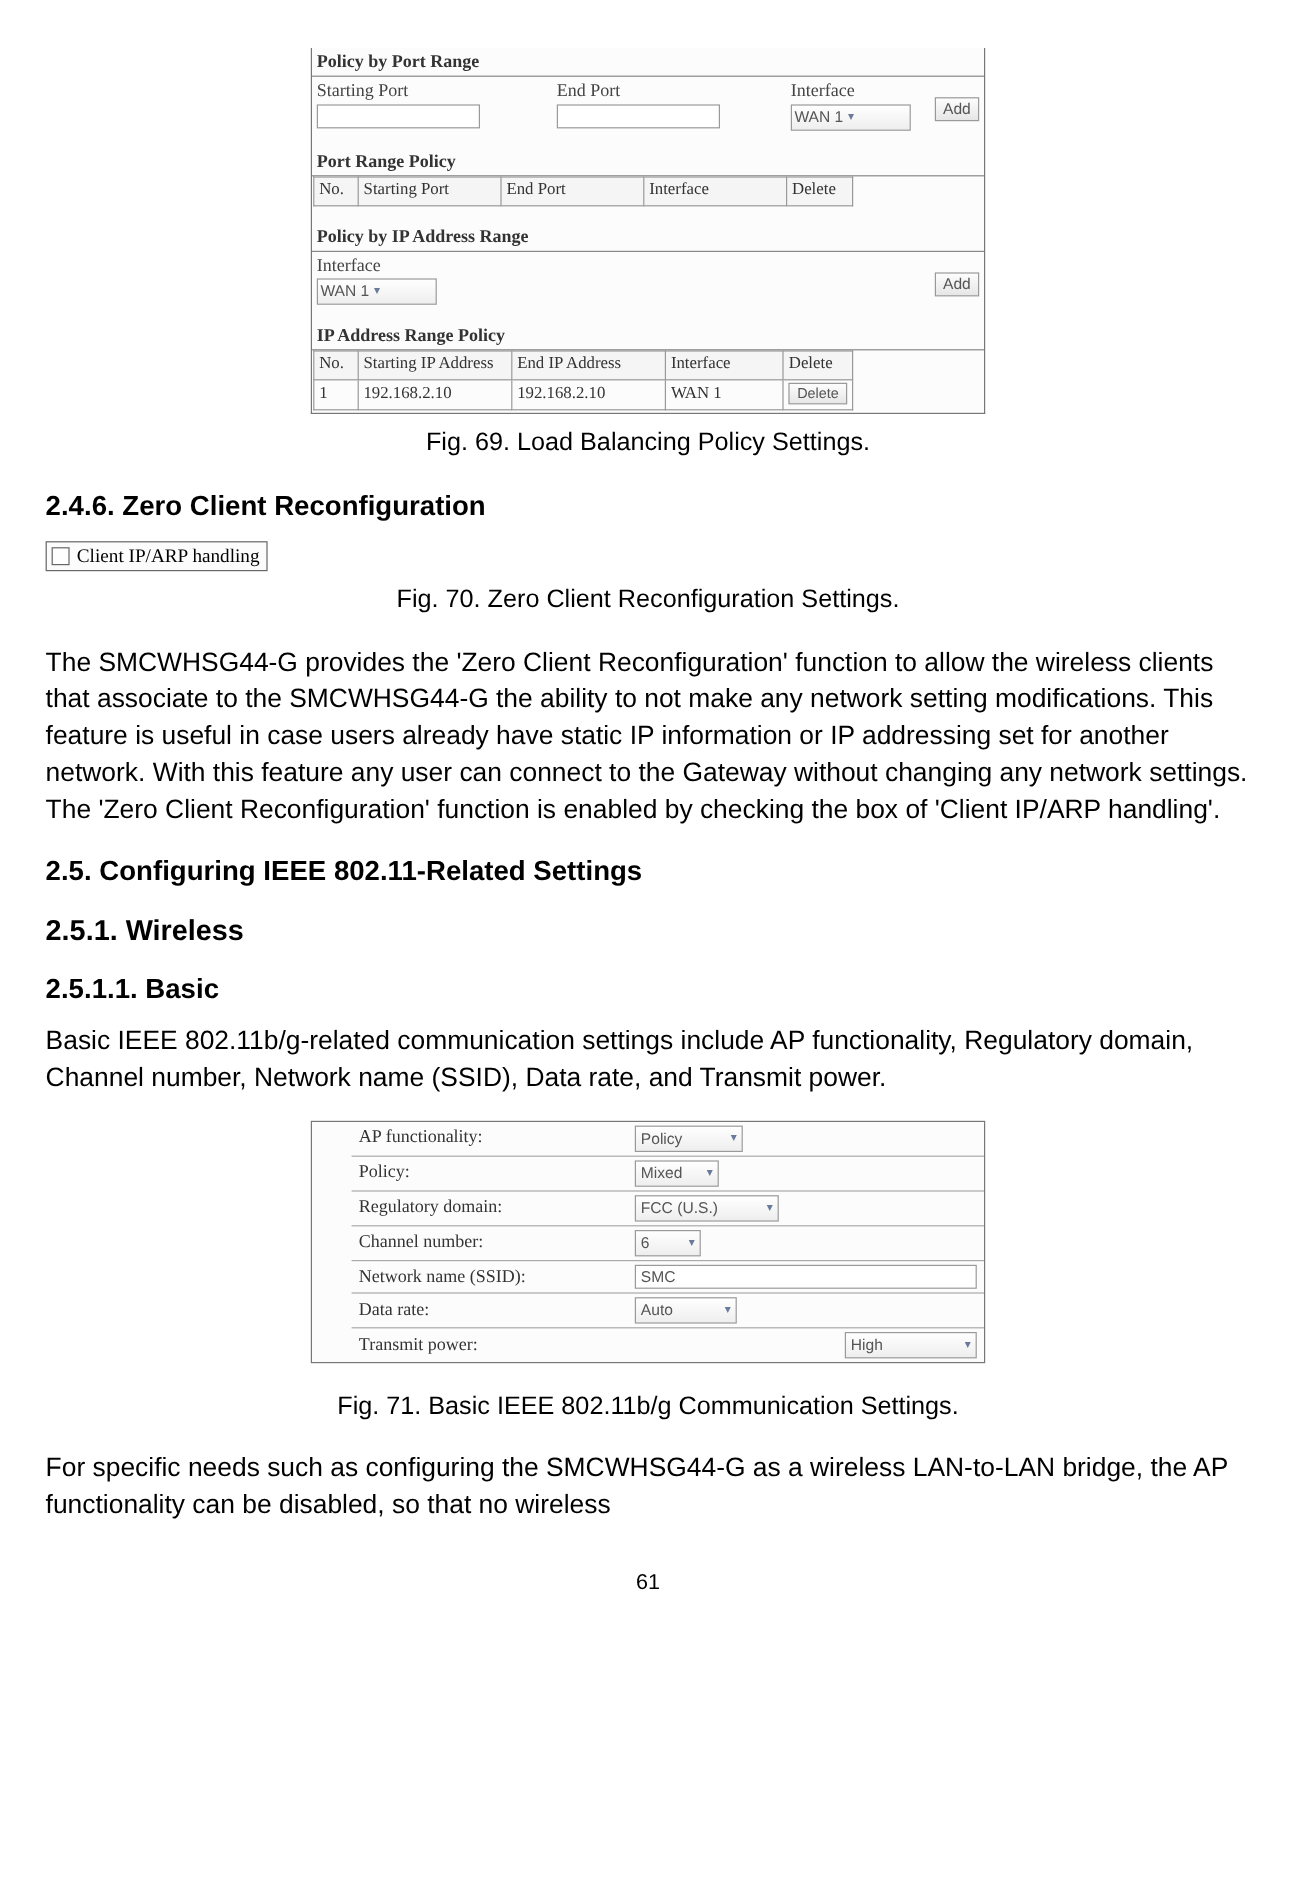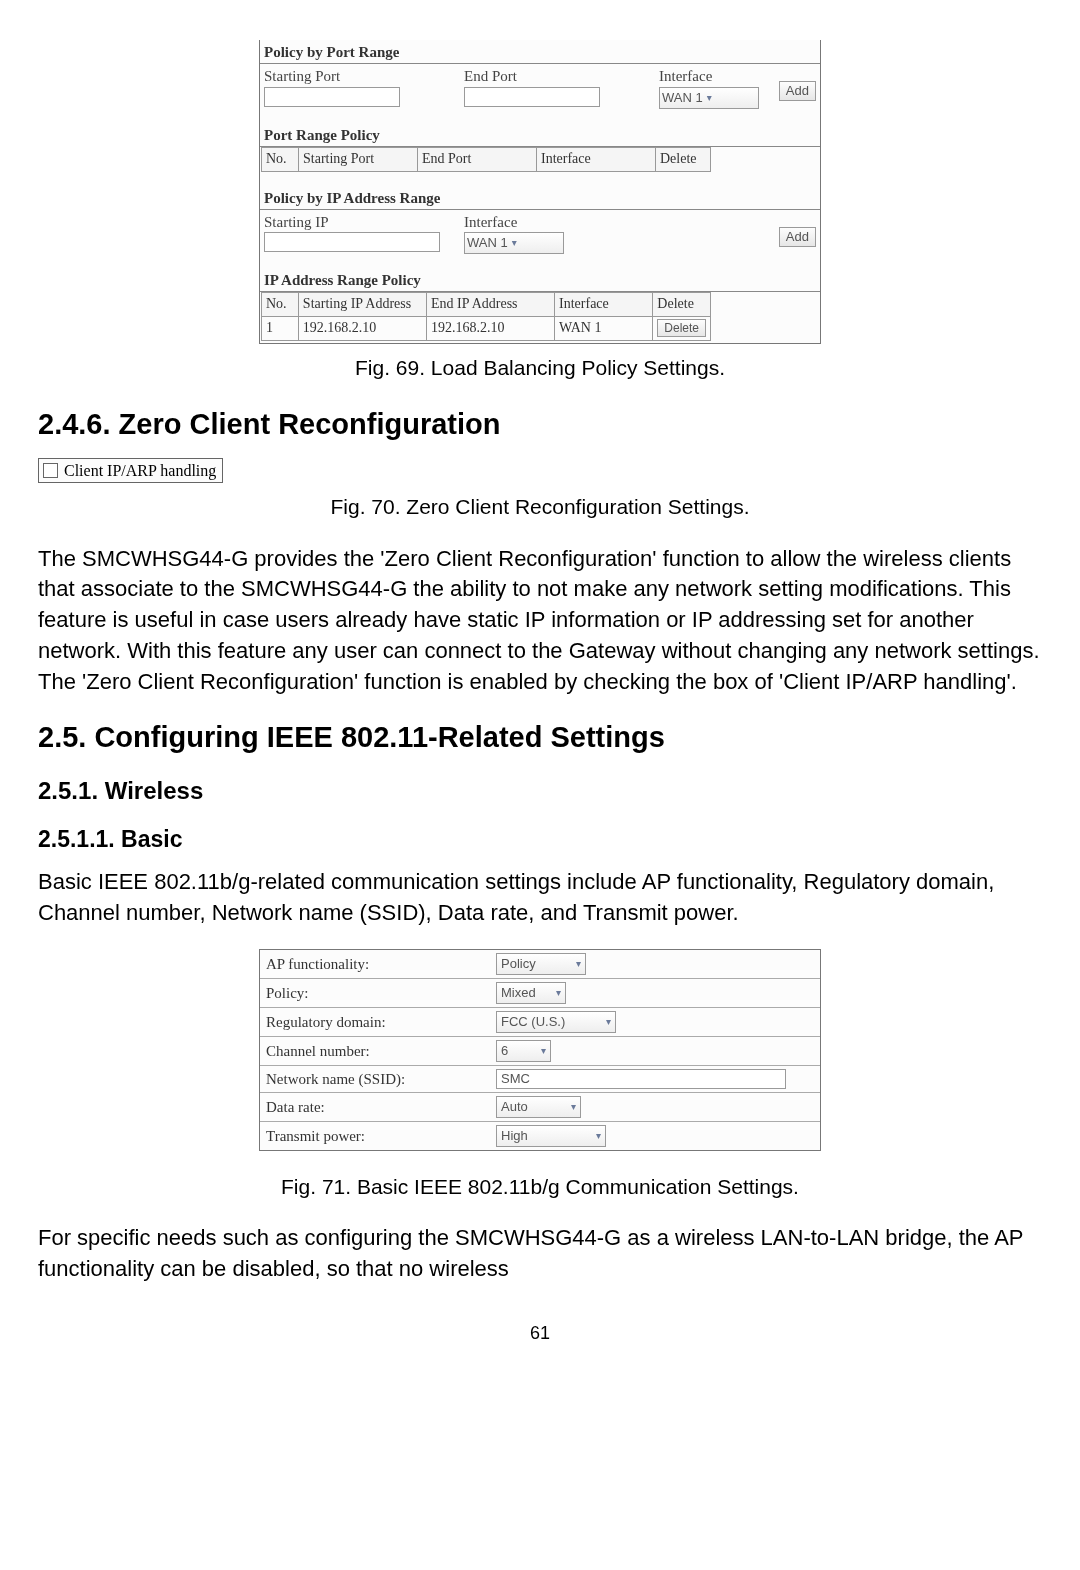--- a/index.html
+++ b/index.html
@@ -12,21 +12,21 @@
     background: #fff;
     width: 1080px;
     box-sizing: border-box;
   }
   .figcap {
     text-align: center;
     font-size: 21px;
     margin: 10px 0 22px 0;
   }
   h2 {
-    font-size: 29px;
+    font-size: 23px;
     font-weight: bold;
     margin: 20px 0 14px 0;
   }
   h3 {
     font-size: 24px;
     font-weight: bold;
     margin: 18px 0 10px 0;
   }
   h4 {
     font-size: 23px;
@@ -150,22 +150,23 @@
     background:#fcfcfc;
     font-family:"Times New Roman", serif;
     font-size:15px;
     color:#333;
   }
   .fig71-wrap .row {
     display:flex;
     align-items:center;
     border-bottom:1px solid #aaa;
     padding:3px 6px;
-  }
-  .fig71-wrap .row:last-child { border-bottom:none; }
+    margin-left:33px;
+  }
+  .fig71-wrap .row:last-child { border-bottom:none;justify-content:space-between; }
   .fig71-wrap .row .lab { flex: 0 0 230px; }
   .fig71-wrap .val-sel {
     border:1px solid #9a9a9a;
     background:linear-gradient(#fff,#eee);
     height:20px;
     font-size:13px;
     padding:0 4px;
     display:inline-flex;
     align-items:center;
     gap:10px;
@@ -223,24 +224,20 @@
       <th style="width:110px;">End Port</th>
       <th style="width:110px;">Interface</th>
       <th>Delete</th>
     </tr>
   </tbody>
     </table>
   <div class="spacer"></div>
 
   <div class="section-title">Policy by IP Address Range</div>
   <div class="add-row">
-    <div class="add-col" style="flex:0 0 200px;">
-      <span class="lbl">Starting IP</span>
-      <input class="txt-input" style="width: 170px;">
-    </div>
     <div class="add-col" style="flex:0 0 100px;">
       <span class="lbl">Interface</span>
       <span class="sel">
         <span>WAN 1</span>
         <span class="caret">▾</span>
       </span>
     </div>
     <div class="add-col" style="flex:1 1 auto; align-items:flex-end; padding-top:15px;">
       <button class="btn">Add</button>
     </div>

